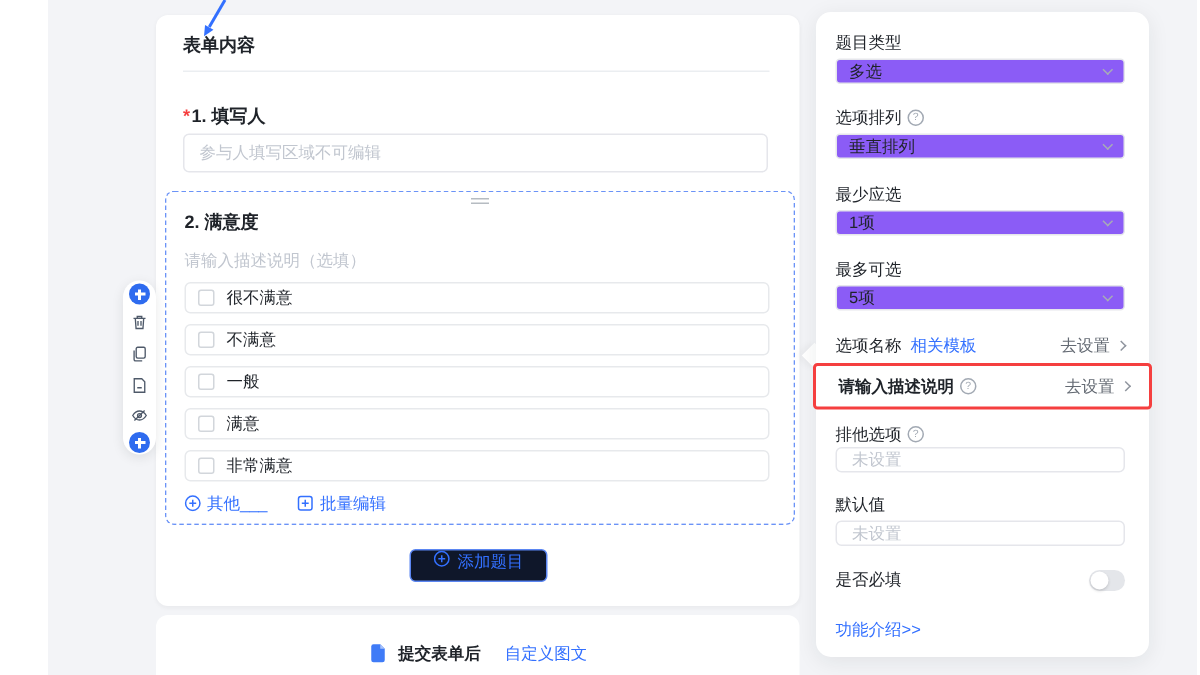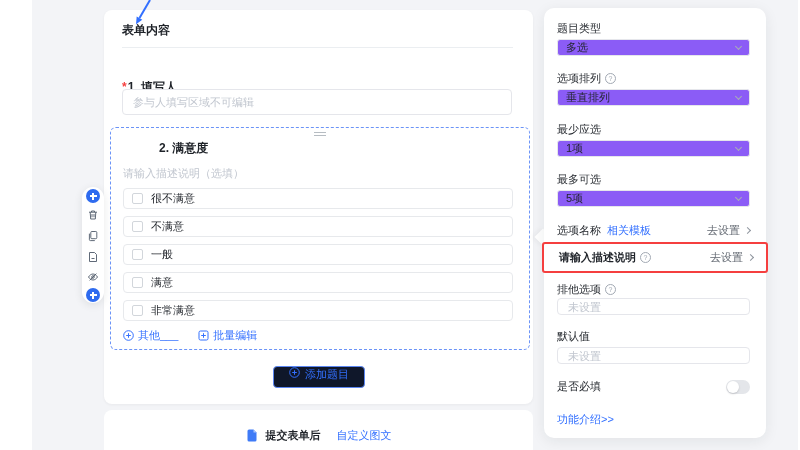--- a/index.html
+++ b/index.html
@@ -19,31 +19,31 @@
   #footer-card { left:104px; top:410px; width:429px; height:45px; border-radius:8px 8px 0 0; }
   #panel { left:544px; top:8px; width:222px; height:430px; border-radius:10px; box-shadow:0 3px 14px rgba(31,35,41,.08); }
   #panel-notch { position:absolute; left:537px; top:231px; width:12px; height:12px; background:#fff; transform:rotate(45deg); box-shadow:-2px 2px 5px rgba(31,35,41,.05); }
 
   
   #arrow { position:absolute; left:126px; top:0; z-index:5; }
 
   
   #form-title { left:18px; top:12px; font-size:12px; font-weight:700; }
   #title-divider { left:18px; top:37px; width:391px; border-top:1px solid #ebeef1; }
-  #q1-label { left:18px; top:69px; font-size:12px; font-weight:700; }
+  #q1-label { left:18px; top:59px; font-size:12px; font-weight:700; }
   .req { color:#f53f3f; margin-right:1px; font-weight:700; }
   .text-input { border:1px solid #e5e6eb; border-radius:4px; background:#fff; font-size:11px; color:#1f2329;
                 padding:0 10px; outline:none; font-family:"Liberation Sans","DejaVu Sans",sans-serif; }
   .text-input::placeholder { color:#c1c6cf; }
   #q1-input { left:18px; top:79px; width:390px; height:26px; }
 
   #q2-box { left:6px; top:117px; width:420px; height:223px; border:1px dashed #6b93f7; border-radius:6px; background:#fff; }
   #drag-handle { position:absolute; left:50%; top:4px; transform:translateX(-50%); width:12px; height:4px;
                  border-top:1px solid #b6bcc2; border-bottom:1px solid #b6bcc2; }
-  #q2-label { left:12px; top:12px; font-size:12px; font-weight:700;margin-left:36px; }
+  #q2-label { left:12px; top:12px; font-size:12px; font-weight:700; }
   #q2-desc { left:12px; top:38px; color:#c1c6cf; }
   .opt-row { position:absolute; left:12px; width:390px; height:21px; border:1px solid #e7e9ec; border-radius:4px;
              background:#fff; display:flex; align-items:center; gap:8px; padding-left:8px; }
   .cb { width:11px; height:11px; border:1px solid #d2d6db; border-radius:2px; background:#fff; flex:0 0 auto; }
   #opt-0 { top:60px; } #opt-1 { top:88px; } #opt-2 { top:116px; } #opt-3 { top:144px; } #opt-4 { top:172px; }
   #other-row { position:absolute; left:12px; top:200px; display:flex; align-items:center; gap:20px; color:#3370ff; }
   .link-item { display:flex; align-items:center; gap:4px; cursor:pointer; }
 
   #add-question-btn { left:169px; top:356px; width:92px; height:22px; border:1px solid #5b86f2; border-radius:4px;
                       background:#0f172a; color:#3370ff; display:flex; align-items:flex-start; justify-content:center; gap:5px; cursor:pointer; }

